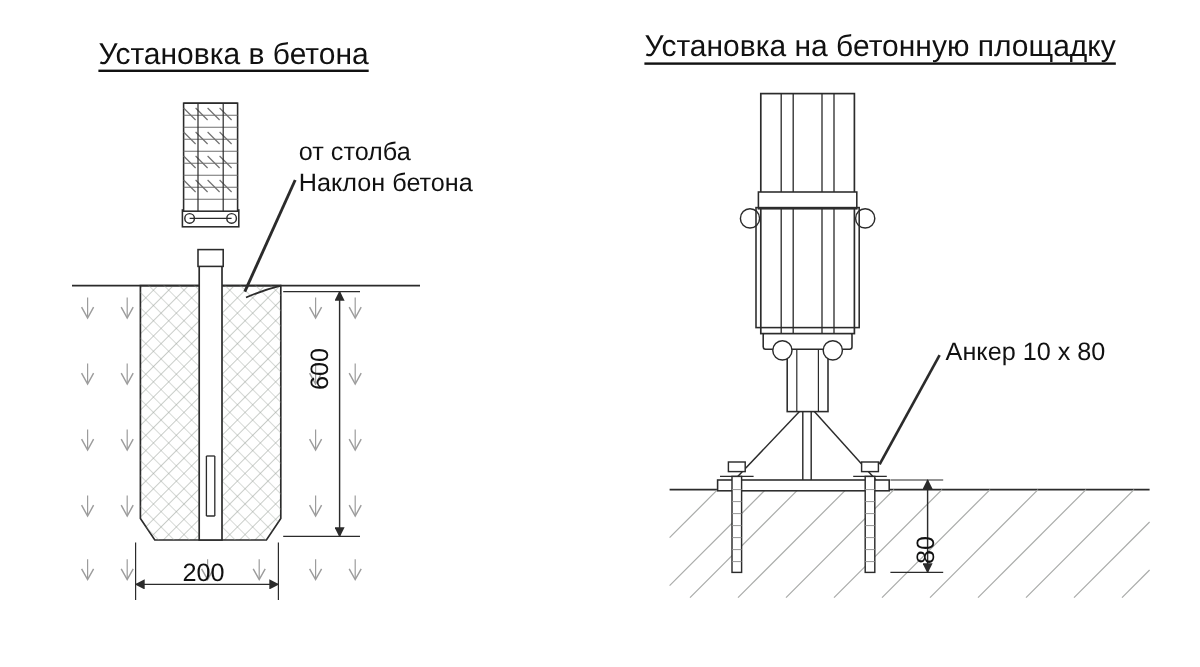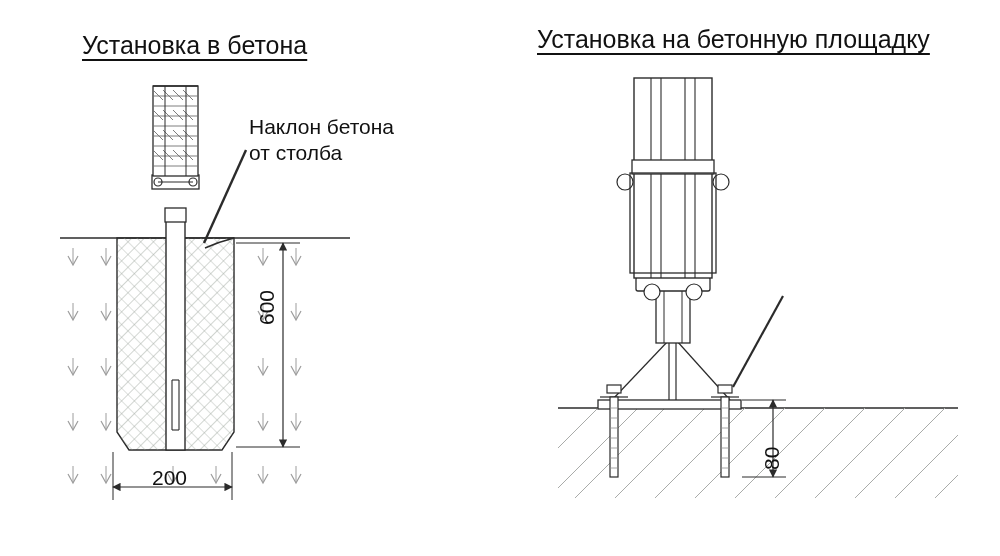--- a/index.html
+++ b/index.html
@@ -337,24 +337,25 @@
     <line x1="783" y1="296" x2="733" y2="387" stroke="#2b2b2b" stroke-width="2.2"></line>
 
     <g stroke="#2b2b2b" stroke-width="1.2" fill="none">
       <line x1="773" y1="400" x2="773" y2="477" marker-start="url(#arrHead)" marker-end="url(#arrHead)"></line>
       <line x1="742" y1="400" x2="786" y2="400" stroke-width="1"></line>
       <line x1="742" y1="477" x2="786" y2="477" stroke-width="1"></line>
     </g>
   </svg>
 
   <div class="callout" id="callout-slope">
+    <div>от столба</div>
     <div>Наклон бетона</div>
-    <div>от столба</div>
   </div>
 
+  <div class="callout" id="callout-anchor">Анкер 10 x 80</div>
 
   <div class="dim" id="dim-600">600</div>
 
   <div class="dim" id="dim-300">200</div>
 
   <div class="dim" id="dim-80">80</div>
 
 </div>
 
 </body></html>

